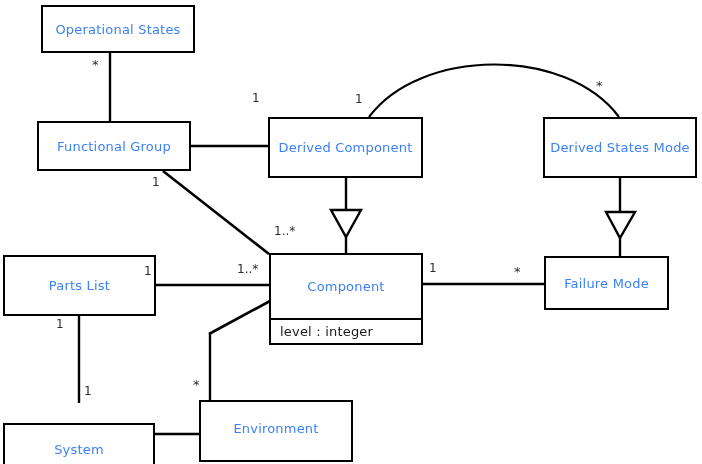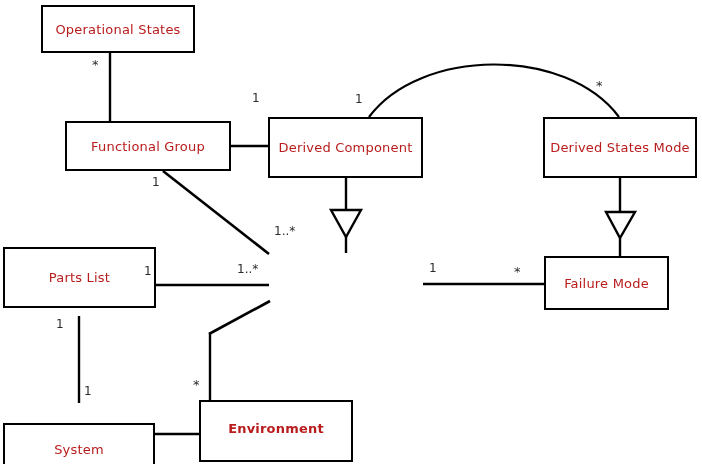--- a/index.html
+++ b/index.html
@@ -32,21 +32,21 @@
     background: #ffffff;
     display: flex;
     flex-direction: column;
   }
   .uml-name-compartment {
     flex: 1 1 auto;
     display: flex;
     align-items: center;
     justify-content: center;
     font-size: 13px;
-    color: #b91c1c;
+    color: #3b82f6;
     letter-spacing: 0.2px;
     text-align: center;
     padding: 2px 4px;
   }
   .uml-attr-compartment {
     flex: 0 0 auto;
     border-top: 2px solid #000000;
     display: flex;
     align-items: center;
     justify-content: flex-start;
@@ -99,47 +99,51 @@
 
     <line x1="210" y1="400" x2="210" y2="333" stroke="#000" stroke-width="2.4"></line>
     <line x1="209" y1="334" x2="270" y2="301" stroke="#000" stroke-width="2.6"></line>
 
   </svg>
 
   <div class="uml-class" style="left:41px; top:5px; width:154px; height:48px;">
     <div class="uml-name-compartment">Operational States</div>
   </div>
 
-  <div class="uml-class" style="left:37px; top:121px; width:166px; height:50px;margin-left:28px;">
+  <div class="uml-class" style="left:37px; top:121px; width:154px; height:50px;">
     <div class="uml-name-compartment">Functional Group</div>
   </div>
 
   <div class="uml-class" style="left:268px; top:117px; width:155px; height:61px;">
     <div class="uml-name-compartment">Derived Component</div>
   </div>
 
   <div class="uml-class" style="left:543px; top:117px; width:154px; height:61px;">
     <div class="uml-name-compartment">Derived States Mode</div>
   </div>
 
-  <div class="uml-class" style="left:3px; top:247px; width:153px; height:61px;">
+  <div class="uml-class" style="left:3px; top:255px; width:153px; height:61px;">
     <div class="uml-name-compartment">Parts List</div>
   </div>
 
+  <div class="uml-class" style="left:269px; top:253px; width:154px; height:92px;">
+    <div class="uml-name-compartment">Component</div>
+    <div class="uml-attr-compartment">level : integer</div>
+  </div>
 
   <div class="uml-class" style="left:544px; top:256px; width:125px; height:54px;">
     <div class="uml-name-compartment">Failure Mode</div>
   </div>
 
   <div class="uml-class" style="left:3px; top:423px; width:152px; height:61px;">
     <div class="uml-name-compartment" style="padding-bottom:10px;">System</div>
   </div>
 
   <div class="uml-class" style="left:199px; top:400px; width:154px; height:62px;">
-    <div class="uml-name-compartment" style="padding-bottom:8px;font-weight:bold;">Environment</div>
+    <div class="uml-name-compartment" style="padding-bottom:8px;">Environment</div>
   </div>
 
   <div class="multiplicity mult-star" style="left:92px; top:58px;">*</div>
 
   <div class="multiplicity" style="left:252px; top:92px;">1</div>
 
   <div class="multiplicity" style="left:152px; top:176px;">1</div>
 
   <div class="multiplicity" style="left:355px; top:93px;">1</div>
 

